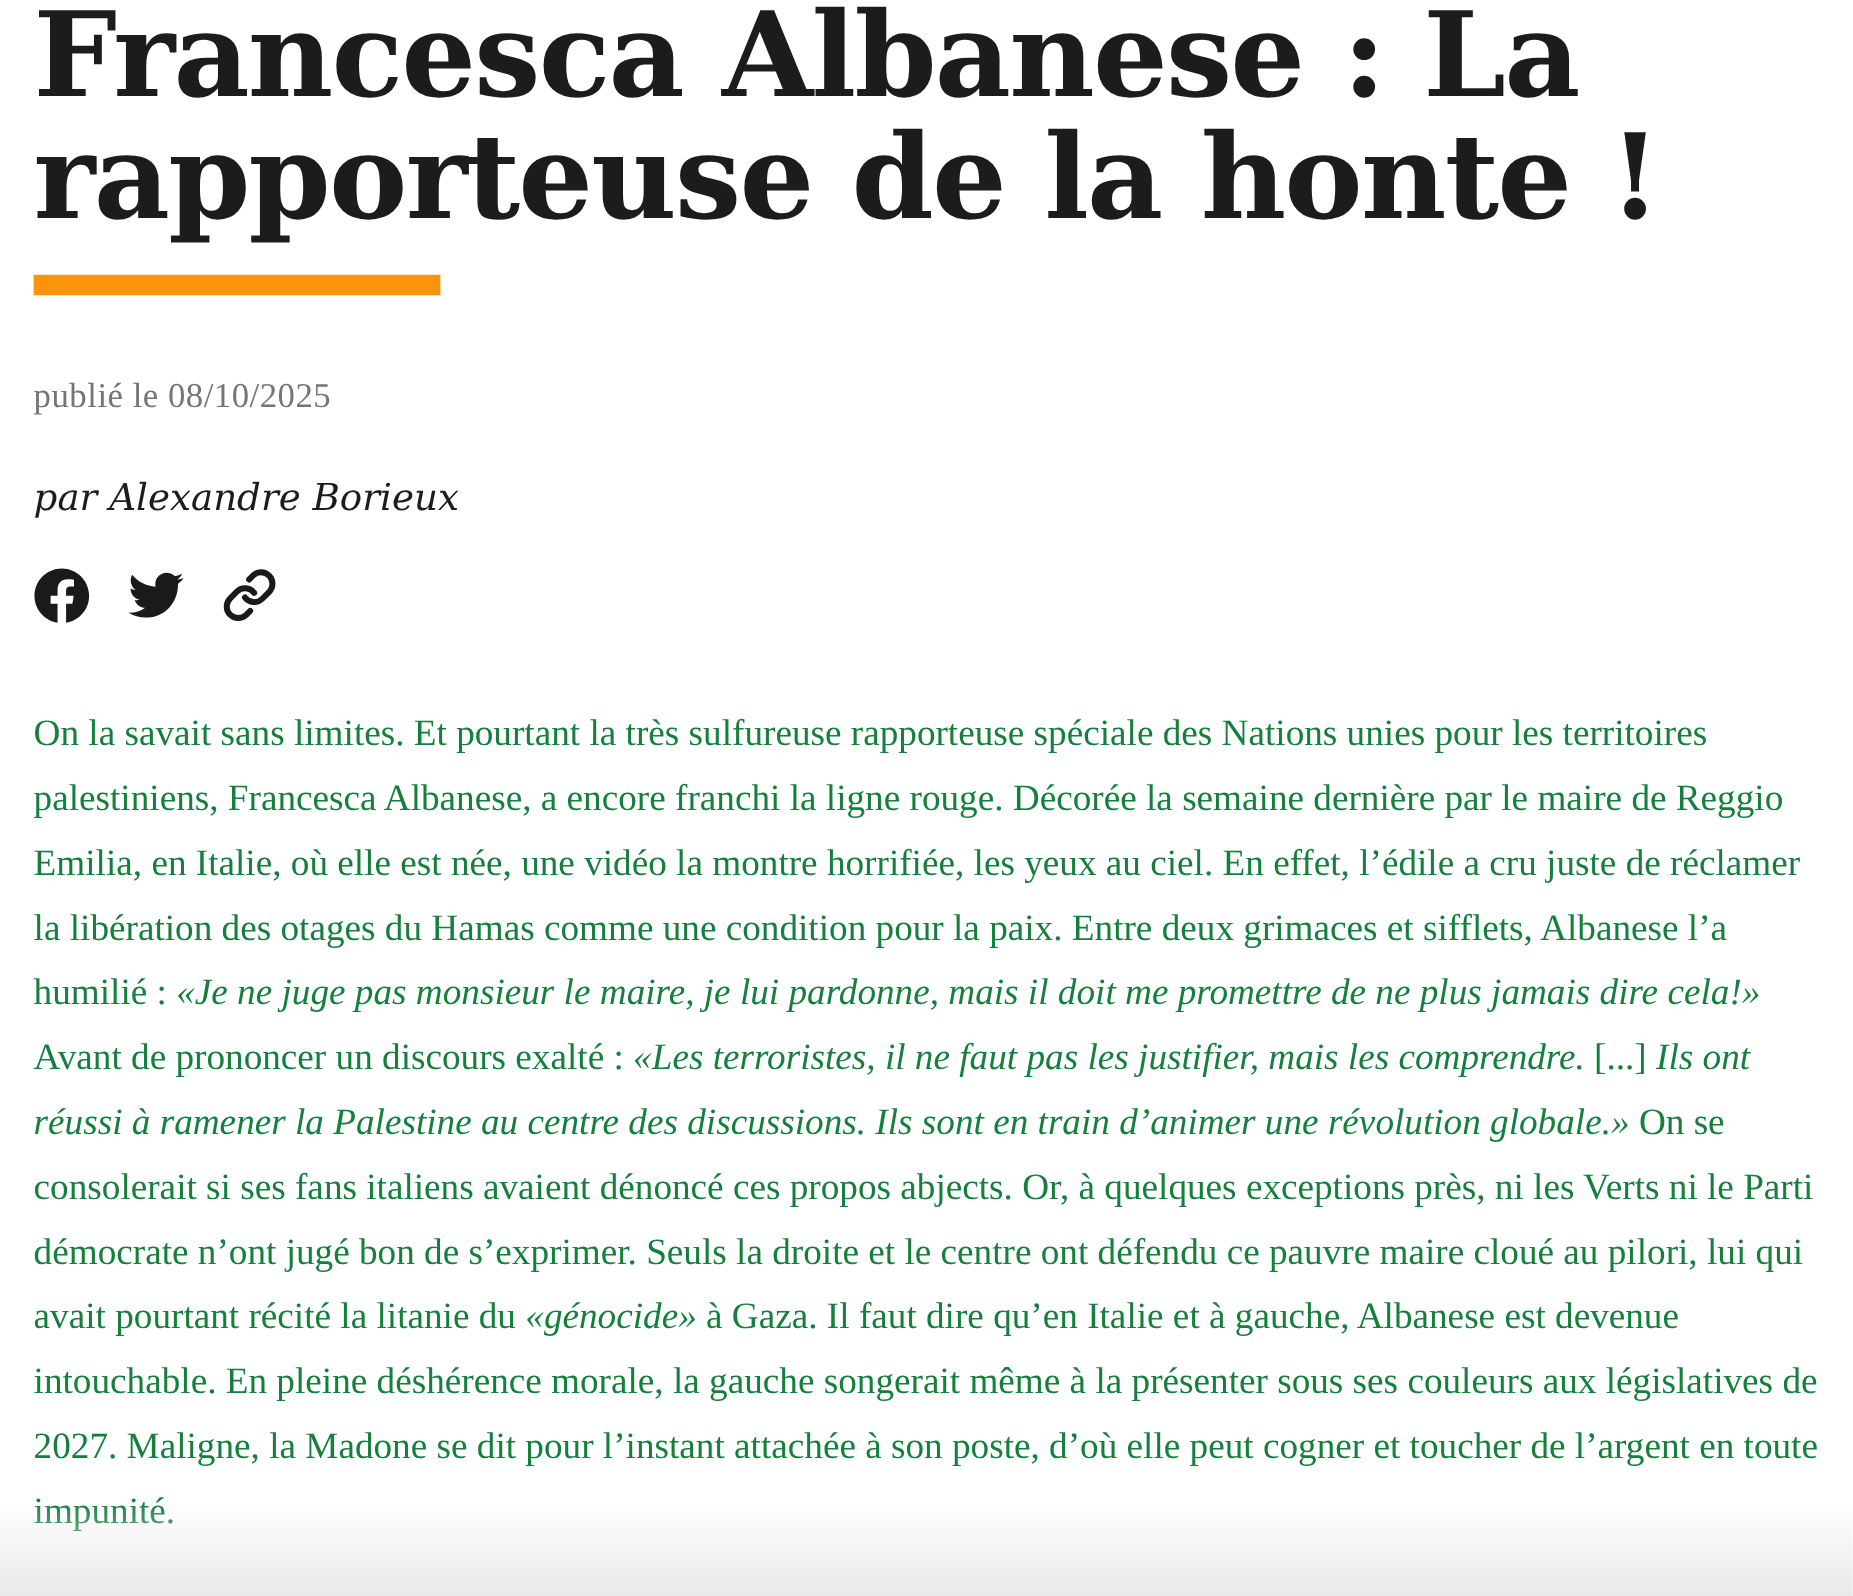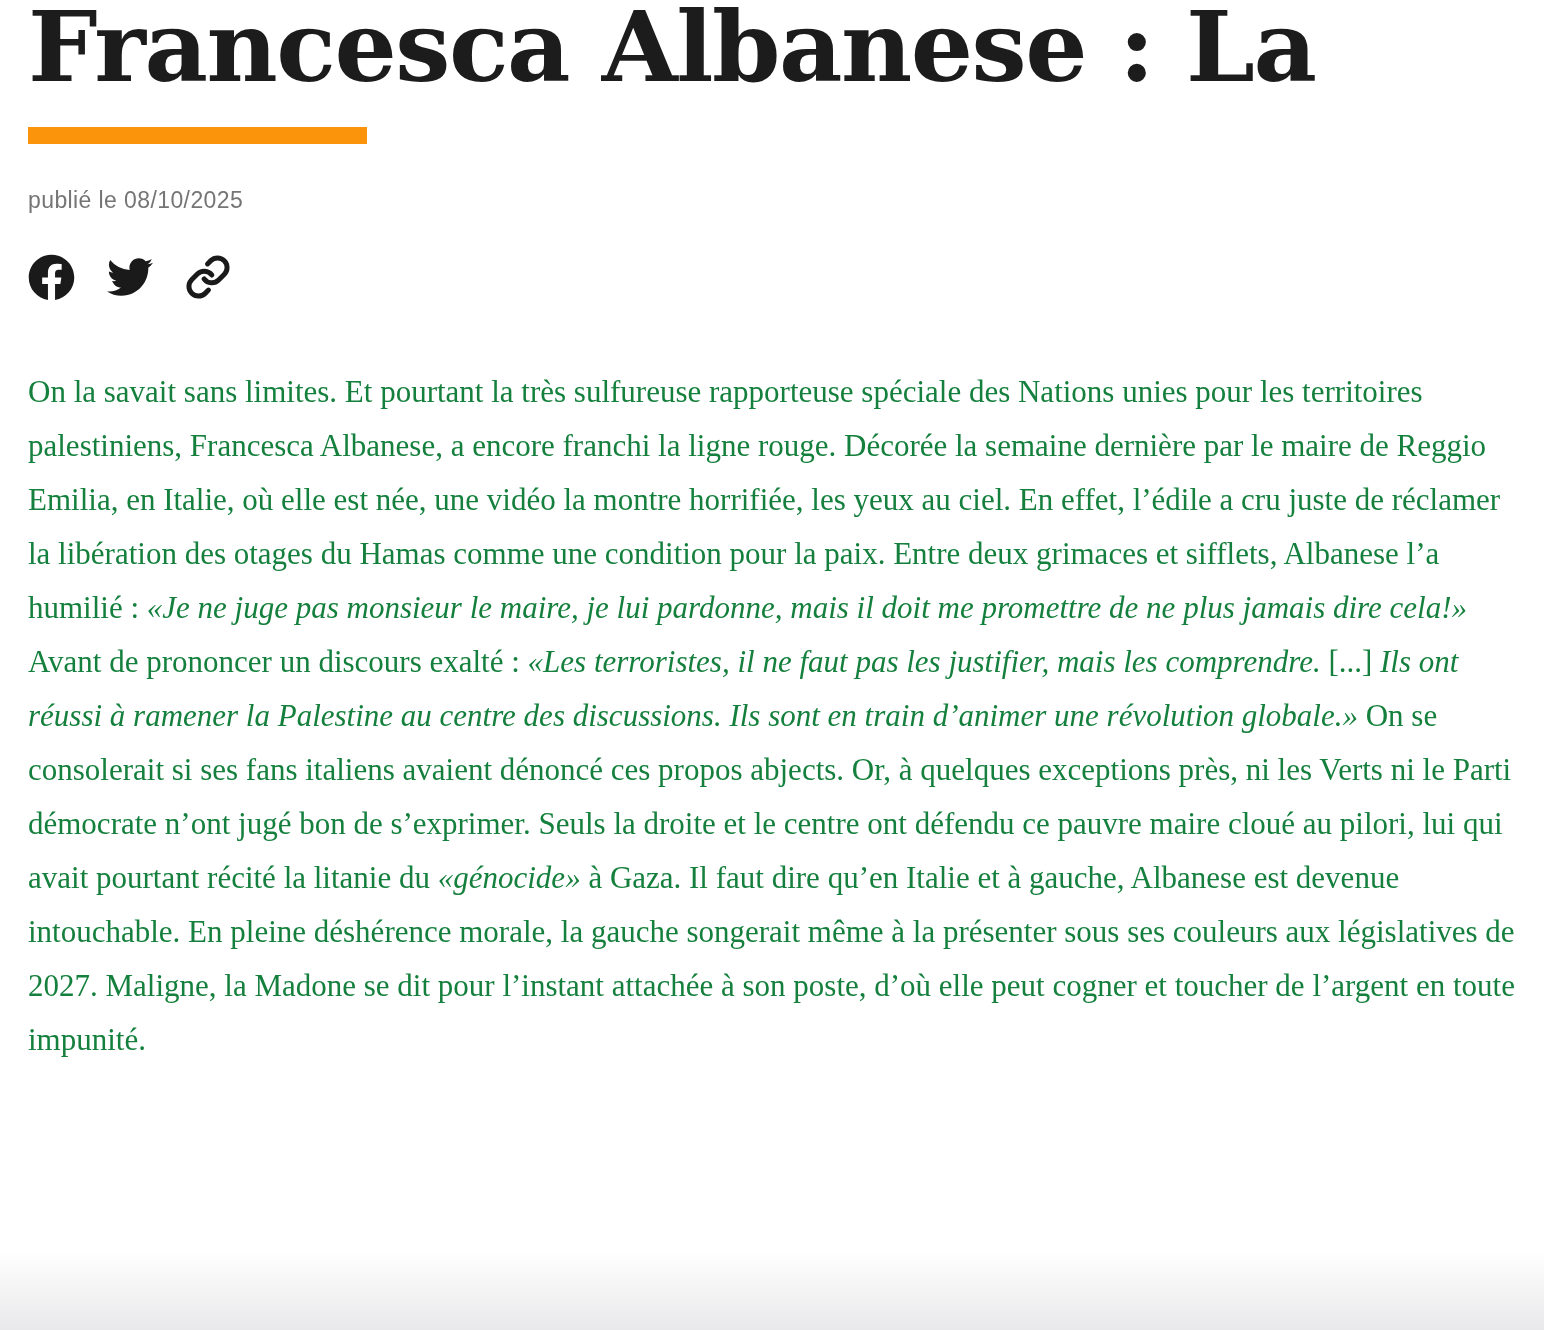--- a/index.html
+++ b/index.html
@@ -24,23 +24,23 @@
     color: #1c1c1c;
   }
   .title span { display: block; }
   .accent-bar {
     width: 339px;
     height: 17px;
     margin-top: 29px;
     background: #FB930B;
   }
   .pub-date {
-    margin-top: 43px;
-    font-family: Liberation Sans, sans-serif;
-    font-size: 23px;
+    margin-top: 68px;
+    font-family: Liberation Serif, serif;
+    font-size: 29px;
     letter-spacing: 0.4px;
     color: #757575;
   }
   .byline {
     margin-top: 50px;
     font-family: "DejaVu Serif", serif;
     font-style: italic;
     font-size: 31px;
     color: #1c1c1c;
   }
@@ -78,26 +78,28 @@
     pointer-events: none;
   }
 </style>
 </head>
 <body>
 
 <main class="article">
 
   <h1 class="title">
     <span>Francesca Albanese : La</span>
+    <span>rapporteuse de la honte !</span>
   </h1>
 
   <div class="accent-bar" style="background: rgb(251, 147, 11);"></div>
 
   <div class="pub-date">publié le 08/10/2025</div>
 
+  <div class="byline">par Alexandre Borieux</div>
 
   <div class="share-bar">
     <a class="share-btn">
       <svg width="47" height="47" viewBox="0 0 512 512">
         <path fill="currentColor" d="M504 256C504 119 393 8 256 8S8 119 8 256c0 123.78 90.69 226.38 209.25 245V327.69h-63V256h63v-54.64c0-62.15 37-96.48 93.67-96.48 27.14 0 55.52 4.84 55.52 4.84v61h-31.28c-30.8 0-40.41 19.12-40.41 38.73V256h68.78l-11 71.69h-57.78V501C413.31 482.38 504 379.78 504 256z"></path>
       </svg>
     </a>
     <a class="share-btn">
       <svg width="46" height="46" viewBox="0 0 512 512">
         <path fill="currentColor" d="M459.37 151.716c.325 4.548.325 9.097.325 13.645 0 138.72-105.583 298.558-298.558 298.558-59.452 0-114.68-17.219-161.137-47.106 8.447.974 16.568 1.299 25.34 1.299 49.055 0 94.213-16.568 130.274-44.832-46.132-.975-84.792-31.188-98.112-72.772 6.498.974 12.995 1.624 19.818 1.624 9.421 0 18.843-1.3 27.614-3.573-48.081-9.747-84.143-51.98-84.143-102.985v-1.299c13.969 7.797 30.214 12.67 47.431 13.319-28.264-18.843-46.781-51.005-46.781-87.391 0-19.492 5.197-37.36 14.294-52.954 51.655 63.675 129.3 105.258 216.365 109.807-1.624-7.797-2.599-15.918-2.599-24.04 0-57.828 46.782-104.934 104.934-104.934 30.213 0 57.502 12.67 76.67 33.137 23.715-4.548 46.456-13.32 66.599-25.34-7.798 24.366-24.366 44.833-46.132 57.827 21.117-2.273 41.584-8.122 60.426-16.243-14.292 20.791-32.161 39.308-52.628 54.253z"></path>

